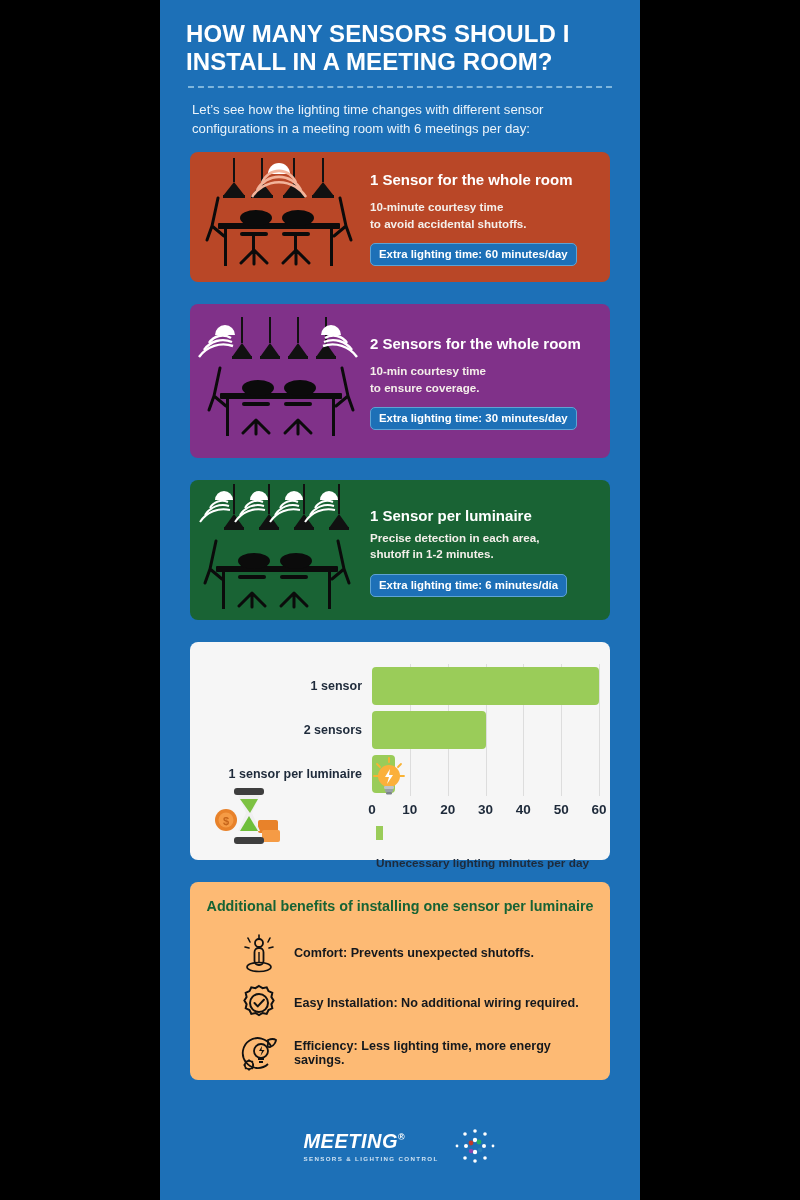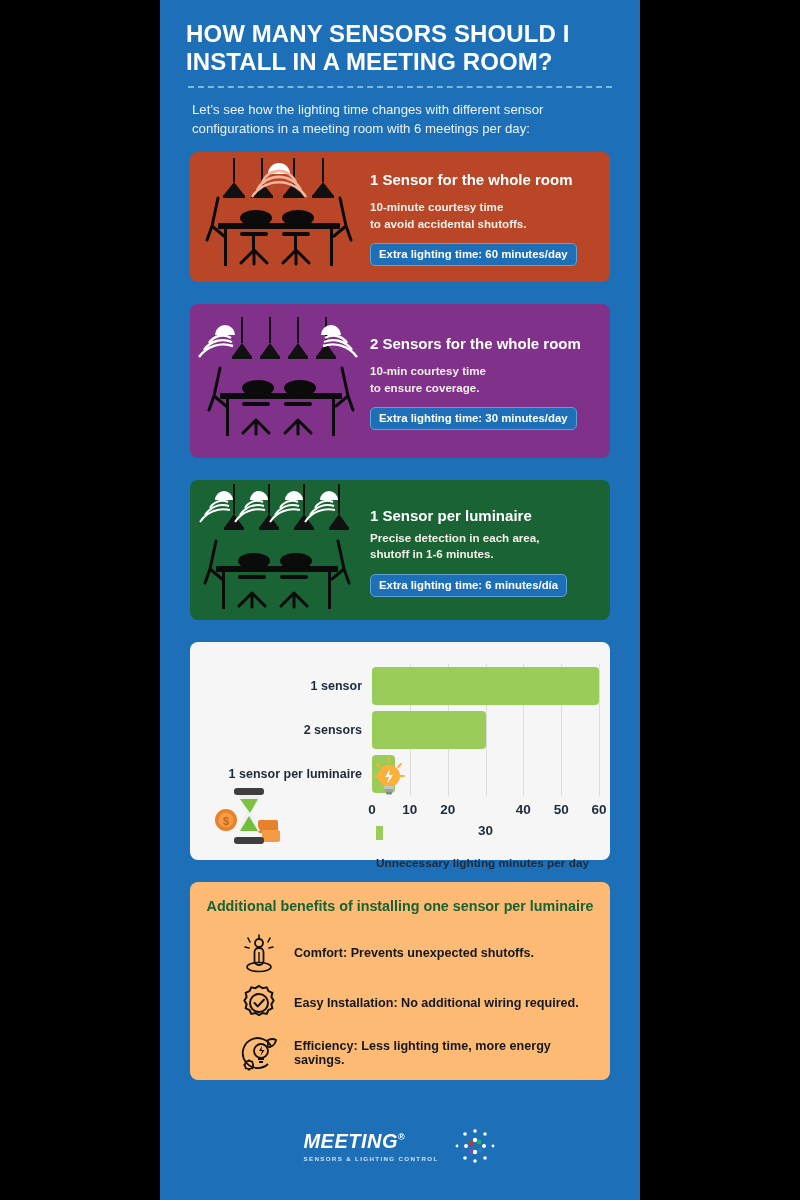--- a/index.html
+++ b/index.html
@@ -366,21 +366,21 @@
               <path d="M104 115 l-13 13 M104 115 l13 13 M104 115 l0 14"></path>
               <path d="M20 91 l6 -28 M20 91 l-5 14 M20 91 l12 10"></path>
               <path d="M154 91 l-6 -28 M154 91 l5 14 M154 91 l-12 10"></path>
             </g>
           </svg>
         </div>
         <div class="card-body">
           <div class="card-title">1 Sensor per luminaire</div>
           <div class="card-desc">
             <div>Precise detection in each area,</div>
-            <div>shutoff in 1-6 minutes.</div>
+            <div>shutoff in 1-2 minutes.</div>
           </div>
           <div class="badge">Extra lighting time: 6 minutes/día</div>
         </div>
       </div>
     </div>
 
     <div class="chart-card">
       <div class="chart-wrap">
         <div class="chart-rows" id="chart-rows">
             <div class="chart-row">
@@ -417,21 +417,21 @@
                 <div class="gridline" style="left: 83.3333%;"></div>
                 <div class="gridline" style="left: 100%;"></div>
                 <div class="bar" title="1 sensor per luminaire: 6" style="width: 10%; background: rgb(154, 204, 89);"></div>
               </div>
             </div>
           </div>
         <div class="axis" id="chart-axis">
             <span class="tick" style="left: 0%;">0</span>
             <span class="tick" style="left: 16.6667%;">10</span>
             <span class="tick" style="left: 33.3333%;">20</span>
-            <span class="tick" style="left: 50%; margin-top: 21px;">30</span>
+            <span class="tick" style="left: 50%;">30</span>
             <span class="tick" style="left: 66.6667%;">40</span>
             <span class="tick" style="left: 83.3333%;">50</span>
             <span class="tick" style="left: 100%;">60</span>
           </div>
         <div class="legend">
           <span class="legend-swatch"></span>
           <span class="legend-label">Unnecessary lighting minutes per day</span>
         </div>
 
         <svg class="bulb-icon" viewBox="0 0 34 40">

